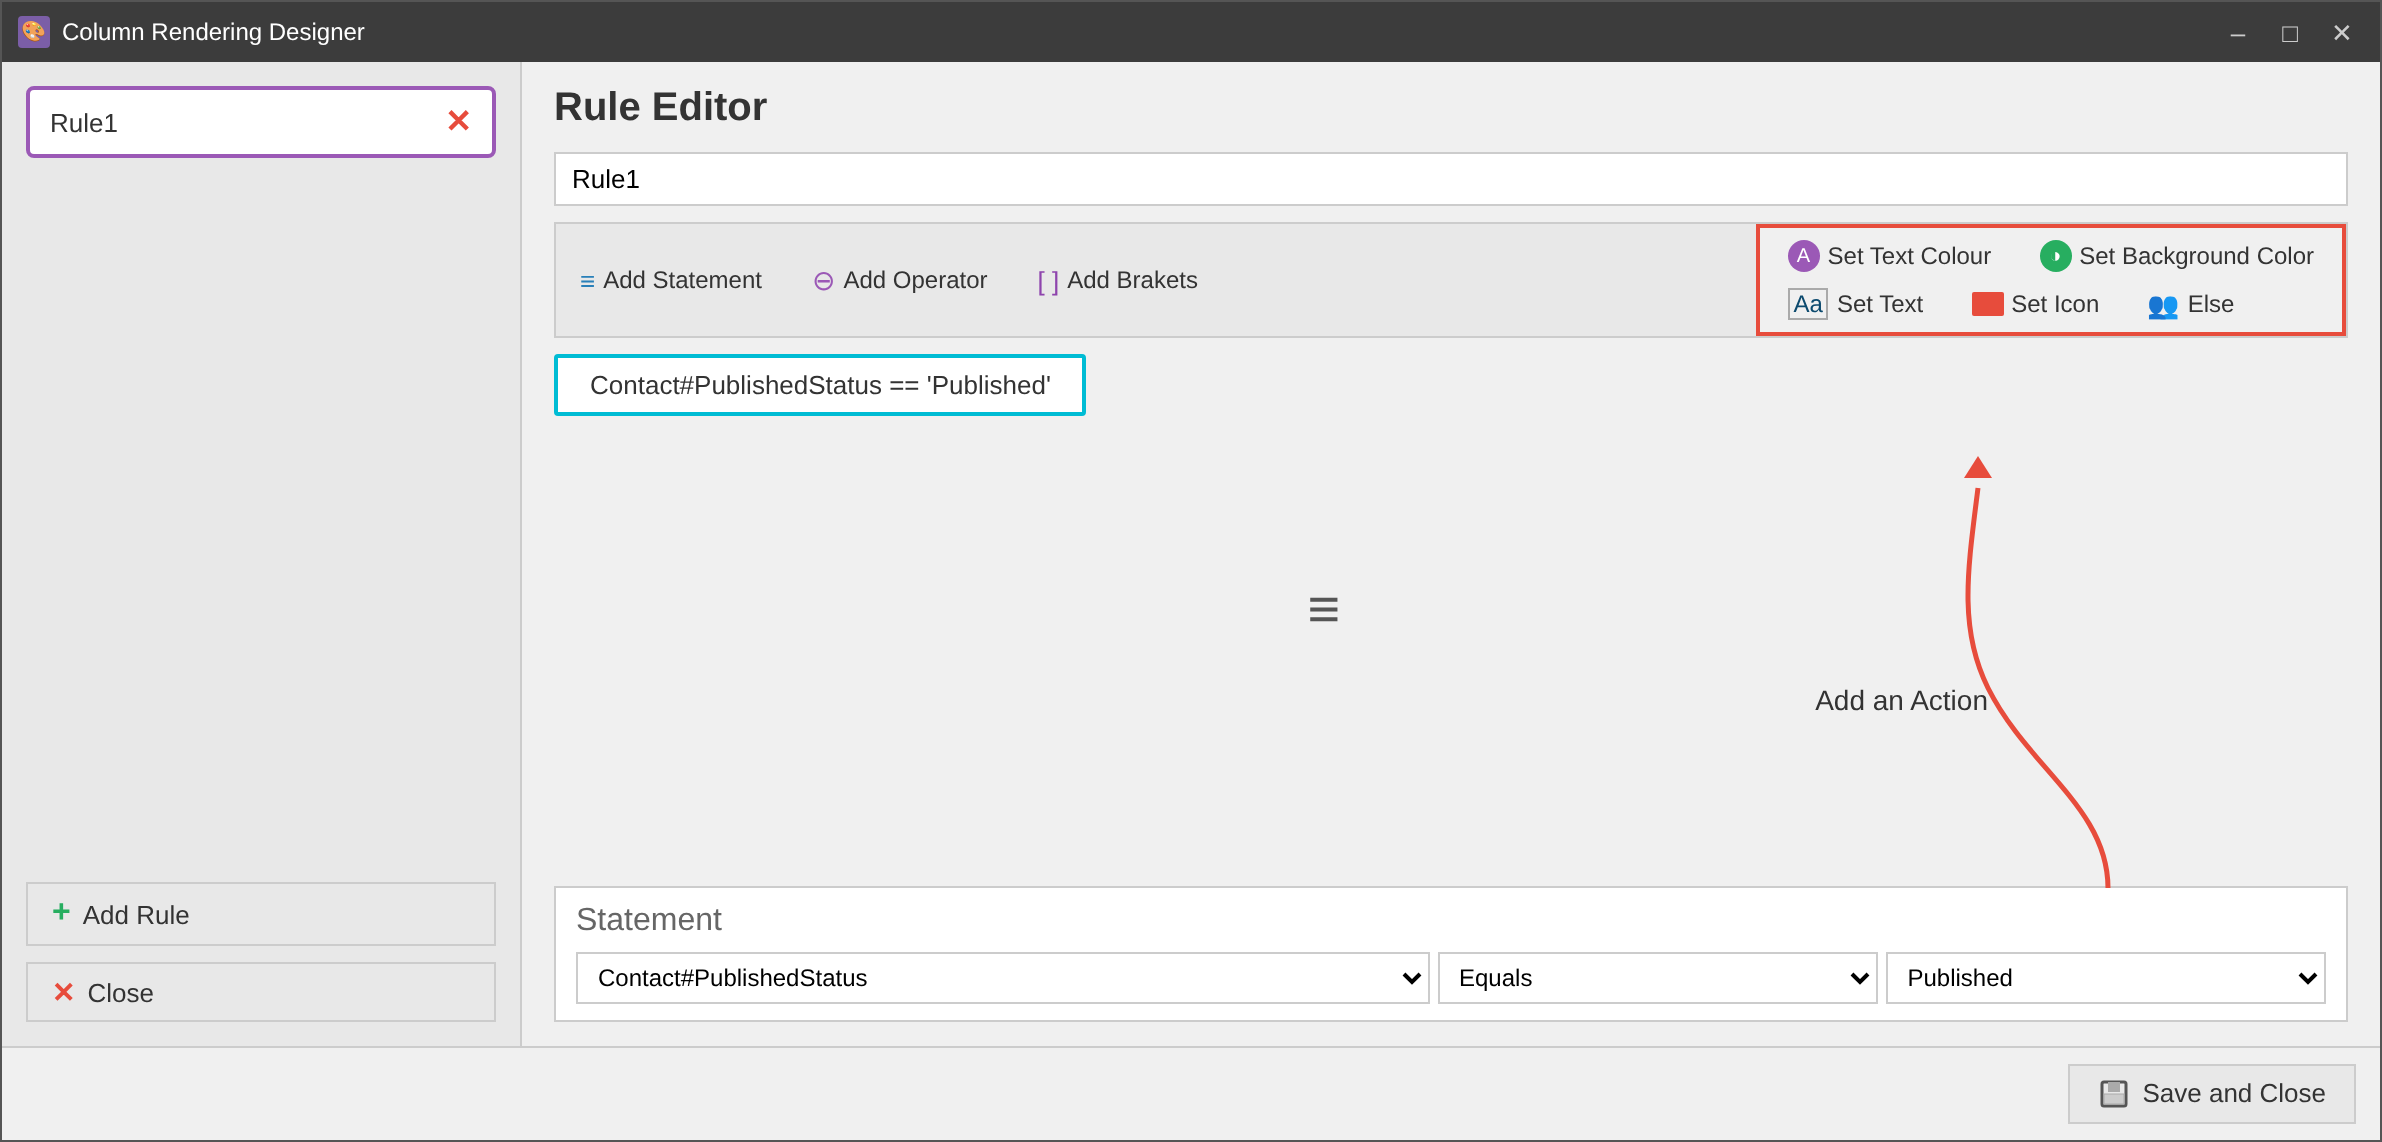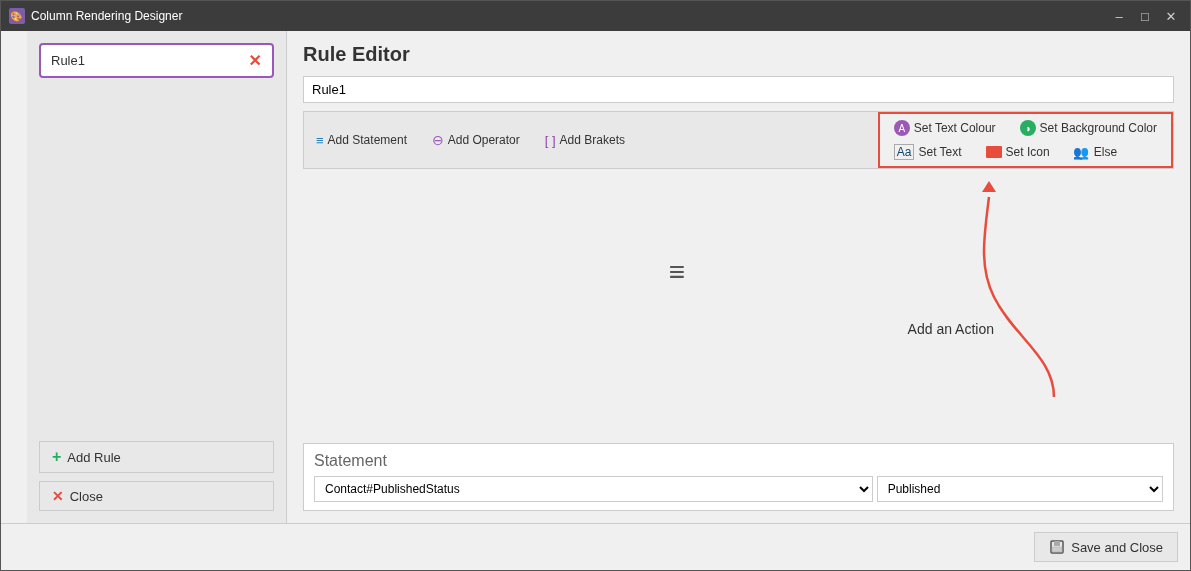--- a/index.html
+++ b/index.html
@@ -69,21 +69,20 @@
       font-size: 13px;
       display: flex;
       align-items: center;
       justify-content: center;
     }
 
     .main-content {
       display: flex;
       flex: 1;
       overflow: hidden;
-      margin-left: 26px;
     }
 
     
     .sidebar {
       width: 260px;
       background: #e8e8e8;
       border-right: 1px solid #ccc;
       display: flex;
       flex-direction: column;
       padding: 12px;
@@ -344,21 +343,20 @@
       border-top: 1px solid #ccc;
       flex-shrink: 0;
     }
 
     .save-close-btn {
       border: 1px solid #ccc;
       background: #e8e8e8;
       padding: 6px 14px;
       cursor: pointer;
       display: flex;
-      align-items: center;
       gap: 6px;
       font-size: 13px;
       color: #333;
     }
 
     
     .sidebar-rules {
       flex: 1;
     }
 
@@ -461,37 +459,43 @@
               <span>Set Icon</span>
             </button>
             <button class="toolbar-btn">
               <span class="people-icon">👥</span>
               <span>Else</span>
             </button>
           </div>
         </div>
       </div>
 
+      <div class="condition-box">Contact#PublishedStatus == 'Published'</div>
 
       <div class="editor-body">
         <div class="equals-symbol">≡</div>
 
         <svg class="arrow-svg" viewBox="0 0 200 230" fill="none" xmlns="http://www.w3.org/2000/svg">
           <path d="M 160 220 C 160 180, 120 160, 100 120 C 85 90, 90 60, 95 20" stroke="#e74c3c" stroke-width="2.5" fill="none"></path>
           <polygon points="88,15 102,15 95,4" fill="#e74c3c"></polygon>
         </svg>
 
         <div class="add-action-label">Add an Action</div>
       </div>
 
       <div class="statement-bar">
         <div class="statement-label">Statement</div>
         <div class="statement-inputs">
           <select class="stmt-select">
             <option>Contact#PublishedStatus</option>
+          </select>
+          <select class="stmt-select-sm">
+            <option>Equals</option>
+            <option>Not Equals</option>
+            <option>Contains</option>
           </select>
           <select class="stmt-select-sm">
             <option>Published</option>
             <option>Unpublished</option>
             <option>Draft</option>
           </select>
         </div>
       </div>
 
     </div>

